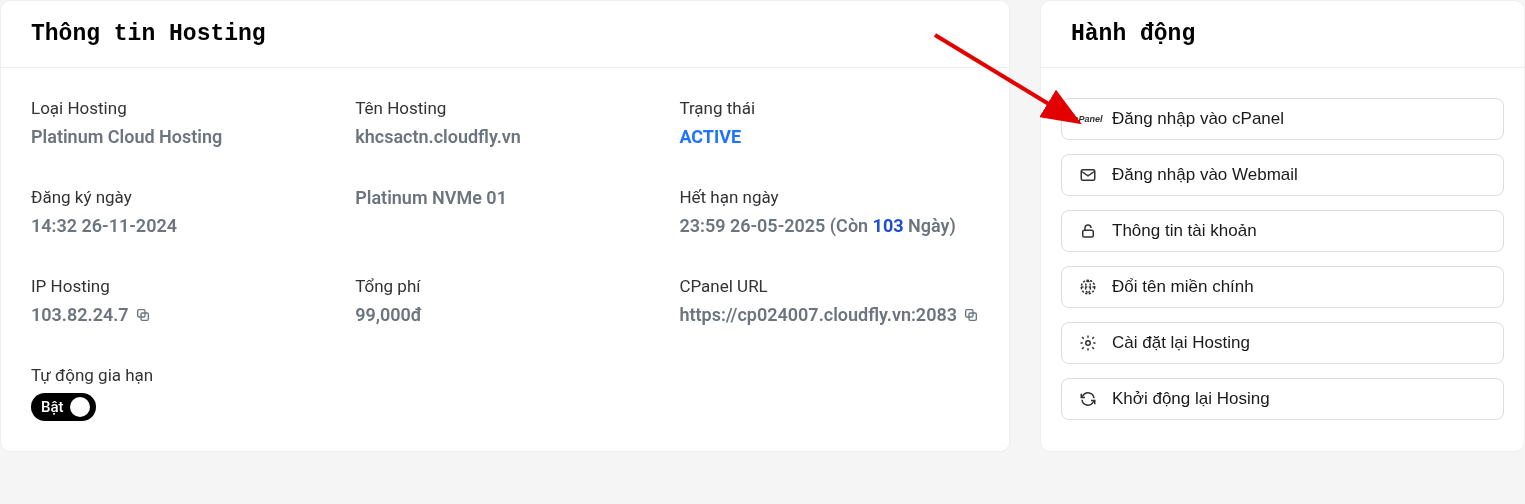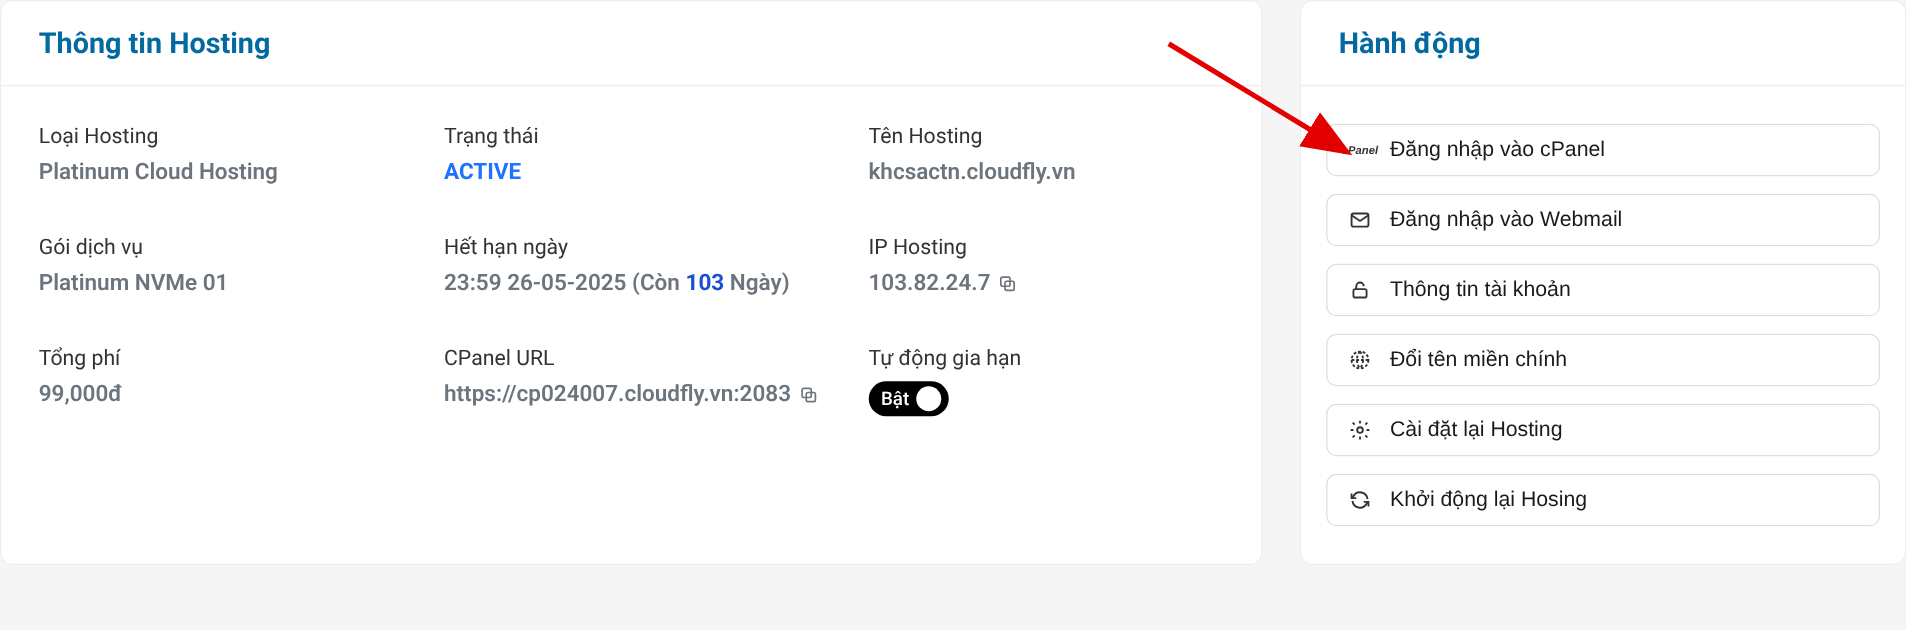--- a/index.html
+++ b/index.html
@@ -26,21 +26,22 @@
     }
     .panel-right {
       width: 485px;
       flex-shrink: 0;
     }
     .panel-header {
       padding: 20px 30px;
       border-bottom: 1px solid #eee;
       font-size: 23px;
       font-weight: 700;
-      color: #0369a1;
+      color: #000000;
+      font-family: Liberation Mono, monospace;
     }
     .panel-body {
       padding: 30px;
     }
     .info-grid {
       display: grid;
       grid-template-columns: 1fr 1fr 1fr;
       row-gap: 28px;
       column-gap: 30px;
       gap: 40px;
@@ -140,31 +141,34 @@
   <div class="panel panel-left">
     <div class="panel-header">Thông tin Hosting</div>
     <div class="panel-body">
       <div class="info-grid">
 
         <div>
           <div class="field-label">Loại Hosting</div>
           <div class="field-value">Platinum Cloud Hosting</div>
         </div>
         <div>
+          <div class="field-label">Tên Hosting</div>
+          <div class="field-value">khcsactn.cloudfly.vn</div>
+        </div>
+
+        <div>
           <div class="field-label">Trạng thái</div>
           <div class="field-value status-active">ACTIVE</div>
         </div>
-
-        <div>
-          <div class="field-label">Tên Hosting</div>
-          <div class="field-value">khcsactn.cloudfly.vn</div>
-        </div>
-
-        <div>
-          <div class="field-label">Gói dịch vụ</div>
+        <div>
+          <div class="field-label">Đăng ký ngày</div>
+          <div class="field-value">14:32 26-11-2024</div>
+        </div>
+
+        <div>
           <div class="field-value">Platinum NVMe 01</div>
         </div>
         <div>
           <div class="field-label">Hết hạn ngày</div>
           <div class="field-value"><span>23:59 26-05-2025 (Còn </span><span class="days-bold">103</span><span> Ngày)</span></div>
         </div>
 
         <div>
           <div class="field-label">IP Hosting</div>
           <div class="field-value value-with-icon">

